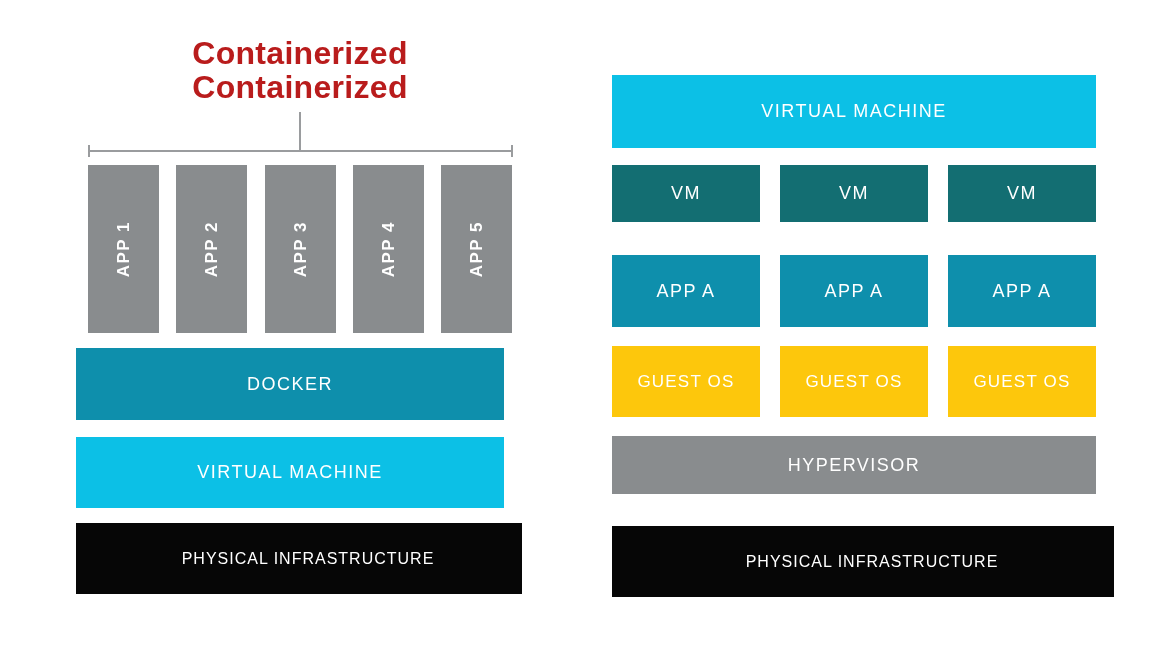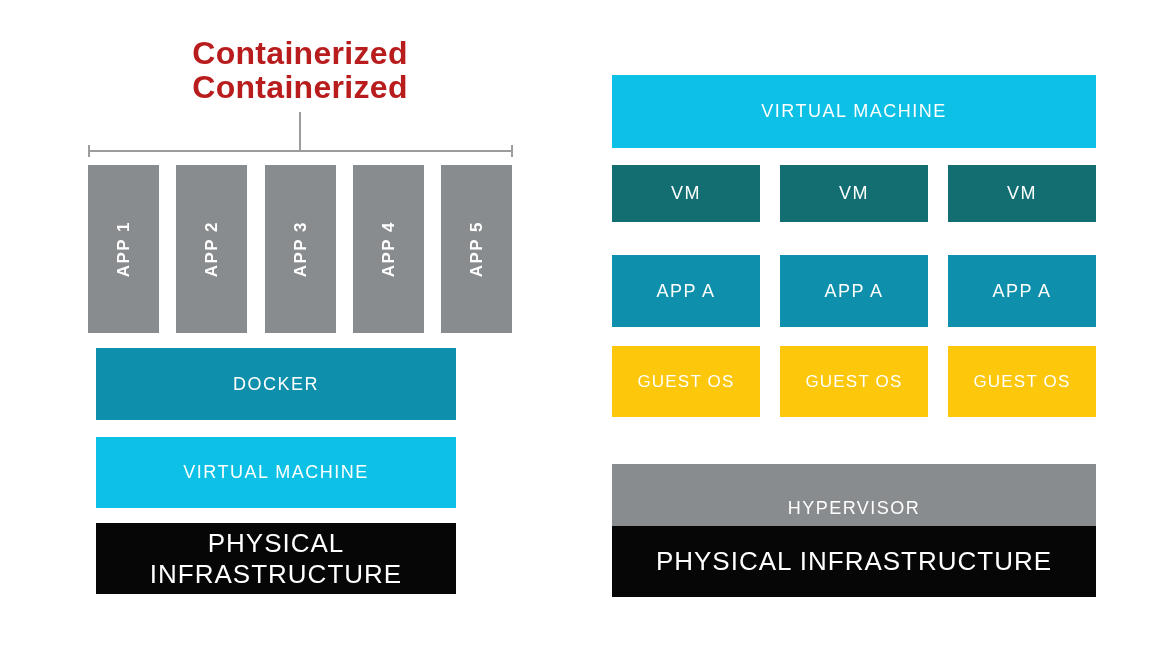--- a/index.html
+++ b/index.html
@@ -69,23 +69,23 @@
     writing-mode: vertical-rl;
     transform: rotate(180deg);
     color: #ffffff;
     font-weight: bold;
     font-size: 17px;
     letter-spacing: 1.5px;
     white-space: nowrap;
   }
 
   
-  .left-wide  { left: 96px;  width: 360px; }
+  .left-wide  { left: 76px;  width: 428px; }
   .right-wide { left: 612px; width: 484px; }
-  .phys { font-size: 26px; letter-spacing: 1px; }
+  .phys { font-size: 16px; letter-spacing: 1px; padding-left: 18px; }
 
   
   .col0 { left: 612px; width: 148px; }
   .col1 { left: 780px; width: 148px; }
   .col2 { left: 948px; width: 148px; }
   .row-vm    { top: 165px; height: 57px; }
   .row-app   { top: 255px; height: 72px; }
   .row-guest { top: 346px; height: 71px; font-size: 17px; letter-spacing: 1.2px; }
 </style>
 </head>
@@ -132,17 +132,17 @@
   <div class="box dteal col2 row-vm">VM</div>
 
   <div class="box teal col0 row-app">APP A</div>
   <div class="box teal col1 row-app">APP A</div>
   <div class="box teal col2 row-app">APP A</div>
 
   <div class="box yellow col0 row-guest">GUEST OS</div>
   <div class="box yellow col1 row-guest">GUEST OS</div>
   <div class="box yellow col2 row-guest">GUEST OS</div>
 
-  <div class="box gray right-wide" style="top:464px; height:89px">HYPERVISOR</div>
+  <div class="box gray right-wide" style="top:436px; height:58px">HYPERVISOR</div>
 
   <div class="box black right-wide phys" style="top:526px; height:71px">PHYSICAL INFRASTRUCTURE</div>
 
 </div>
 
 </body></html>

